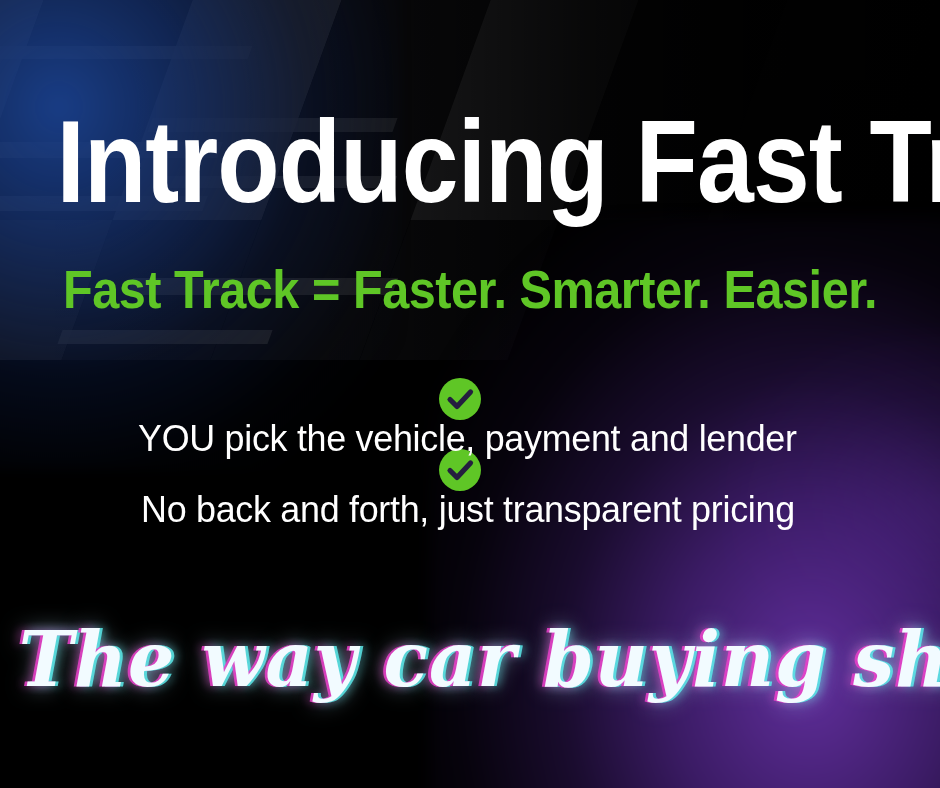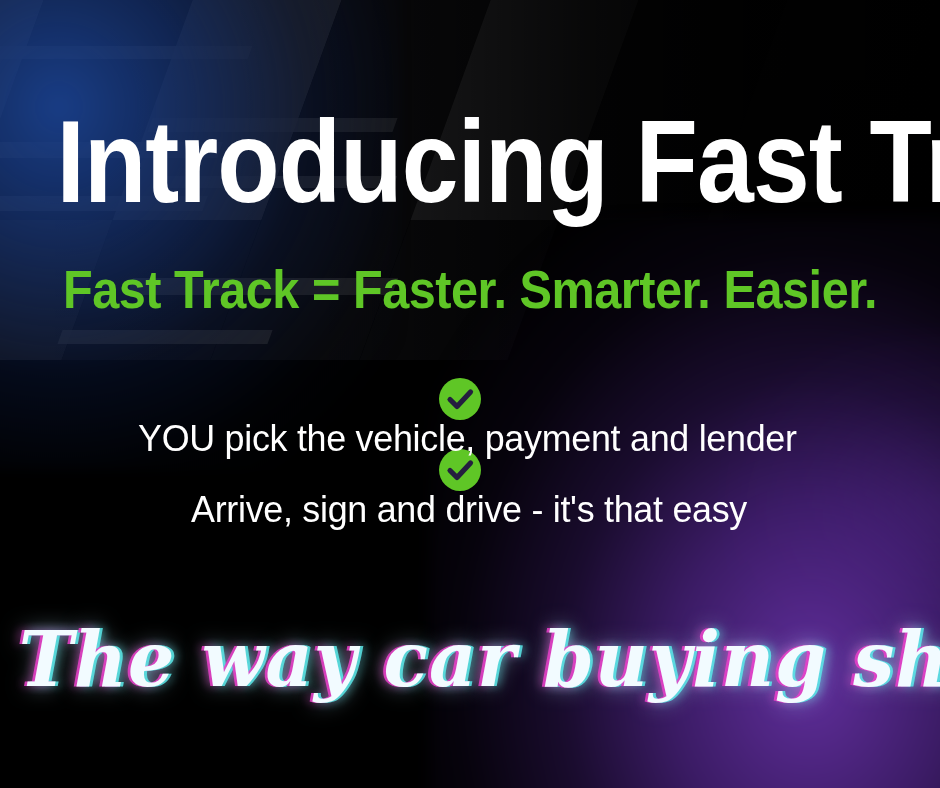--- a/index.html
+++ b/index.html
@@ -238,27 +238,27 @@
     <div class="bullets">
 
       <div class="bullet-row">
         <svg class="check-icon" viewBox="0 0 42 42">
           <circle cx="21" cy="21" r="21" fill="#5FC626"></circle>
           <path d="M11 21.5 L18 28.5 L31.5 14" fill="none" stroke="#241F3F" stroke-width="5.2" stroke-linecap="round" stroke-linejoin="round"></path>
         </svg>
         <span class="bullet-text">YOU pick the vehicle, payment and lender</span>
       </div>
 
-
       <div class="bullet-row">
         <svg class="check-icon" viewBox="0 0 42 42">
           <circle cx="21" cy="21" r="21" fill="#5FC626"></circle>
           <path d="M11 21.5 L18 28.5 L31.5 14" fill="none" stroke="#241F3F" stroke-width="5.2" stroke-linecap="round" stroke-linejoin="round"></path>
         </svg>
-        <span class="bullet-text">Arrive, sign and drive - it's that easy</span>
+        <span class="bullet-text">No back and forth, just transparent pricing</span>
       </div>
+
 
     </div>
 
     <div class="script-line">The way car buying should be.</div>
 
   </div>
 </div>
 
 </body></html>

